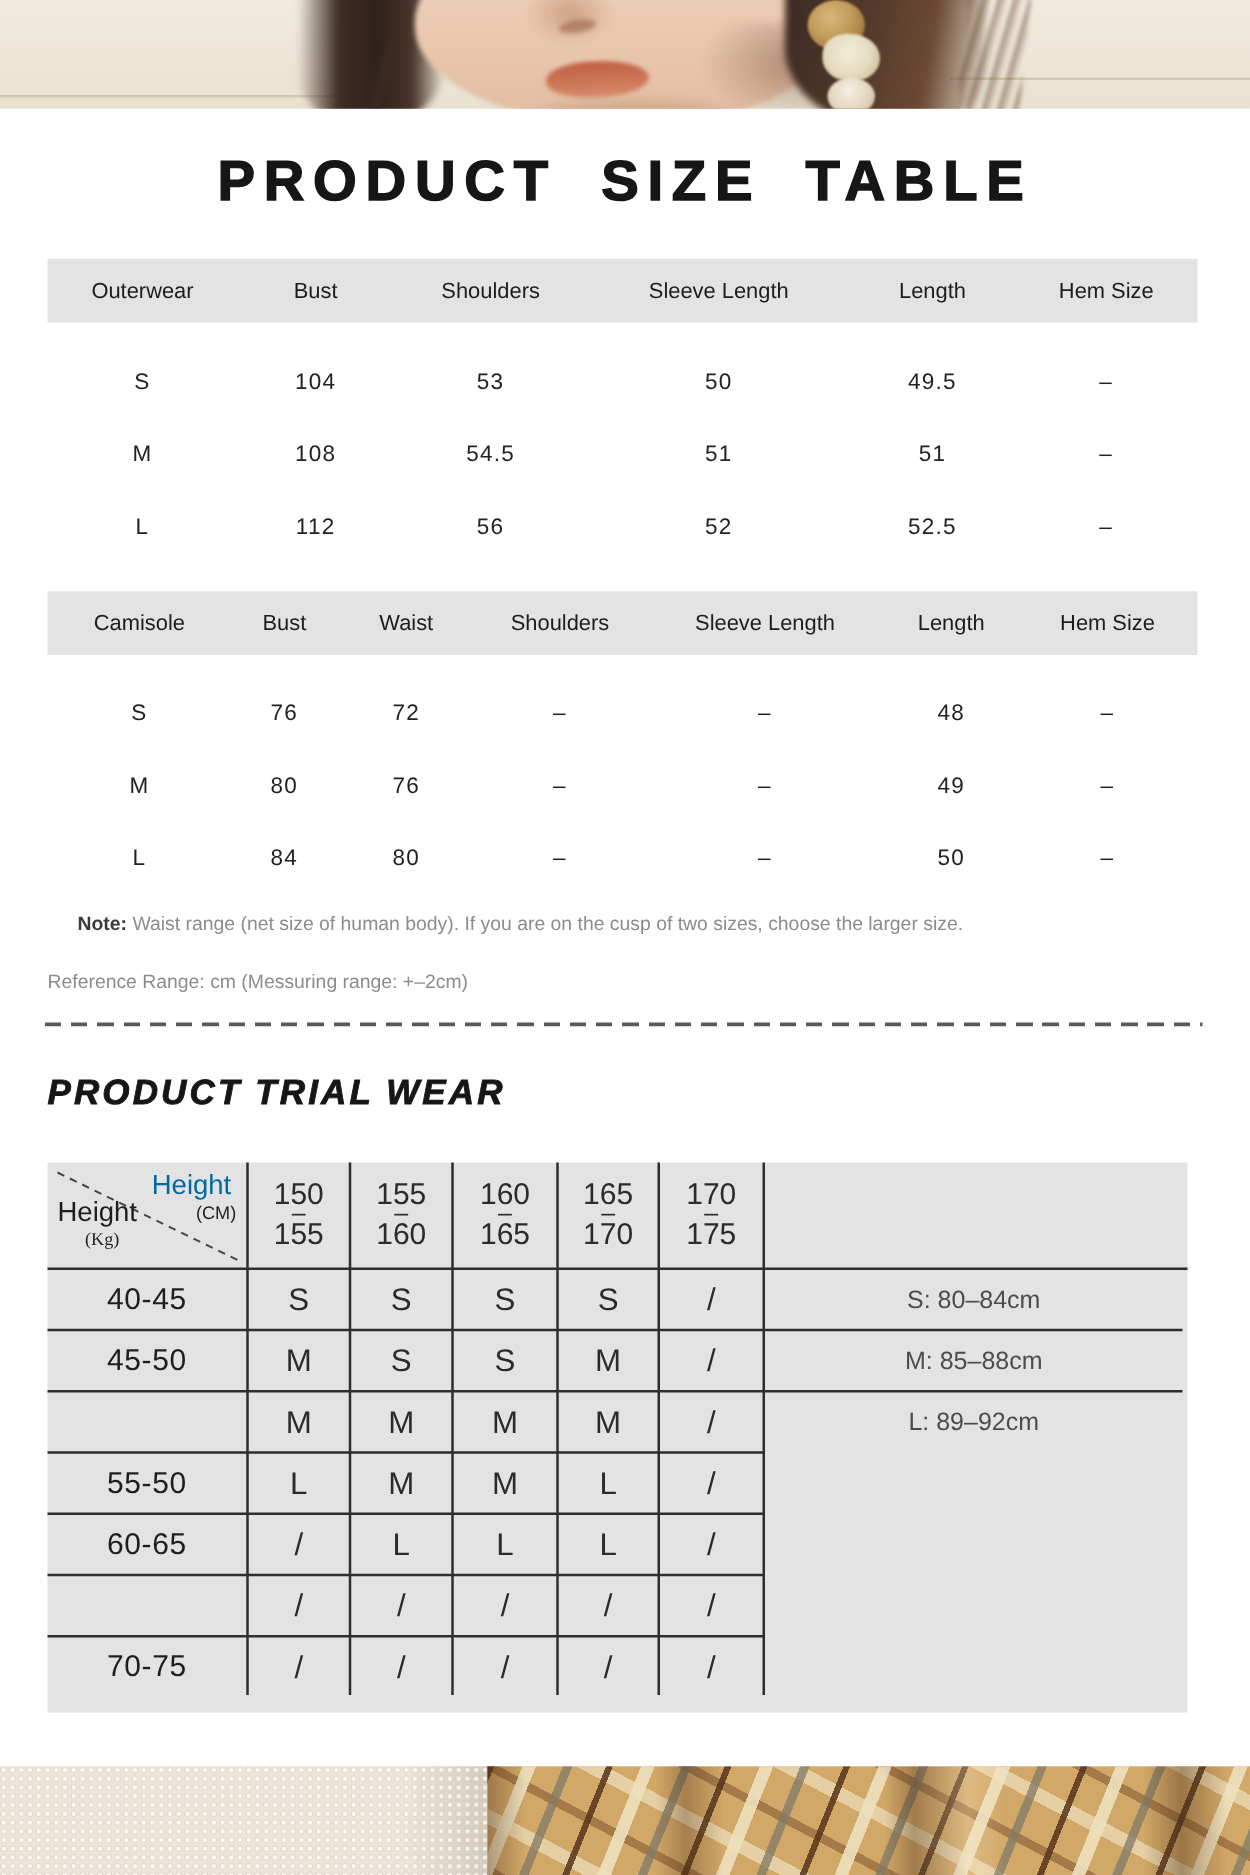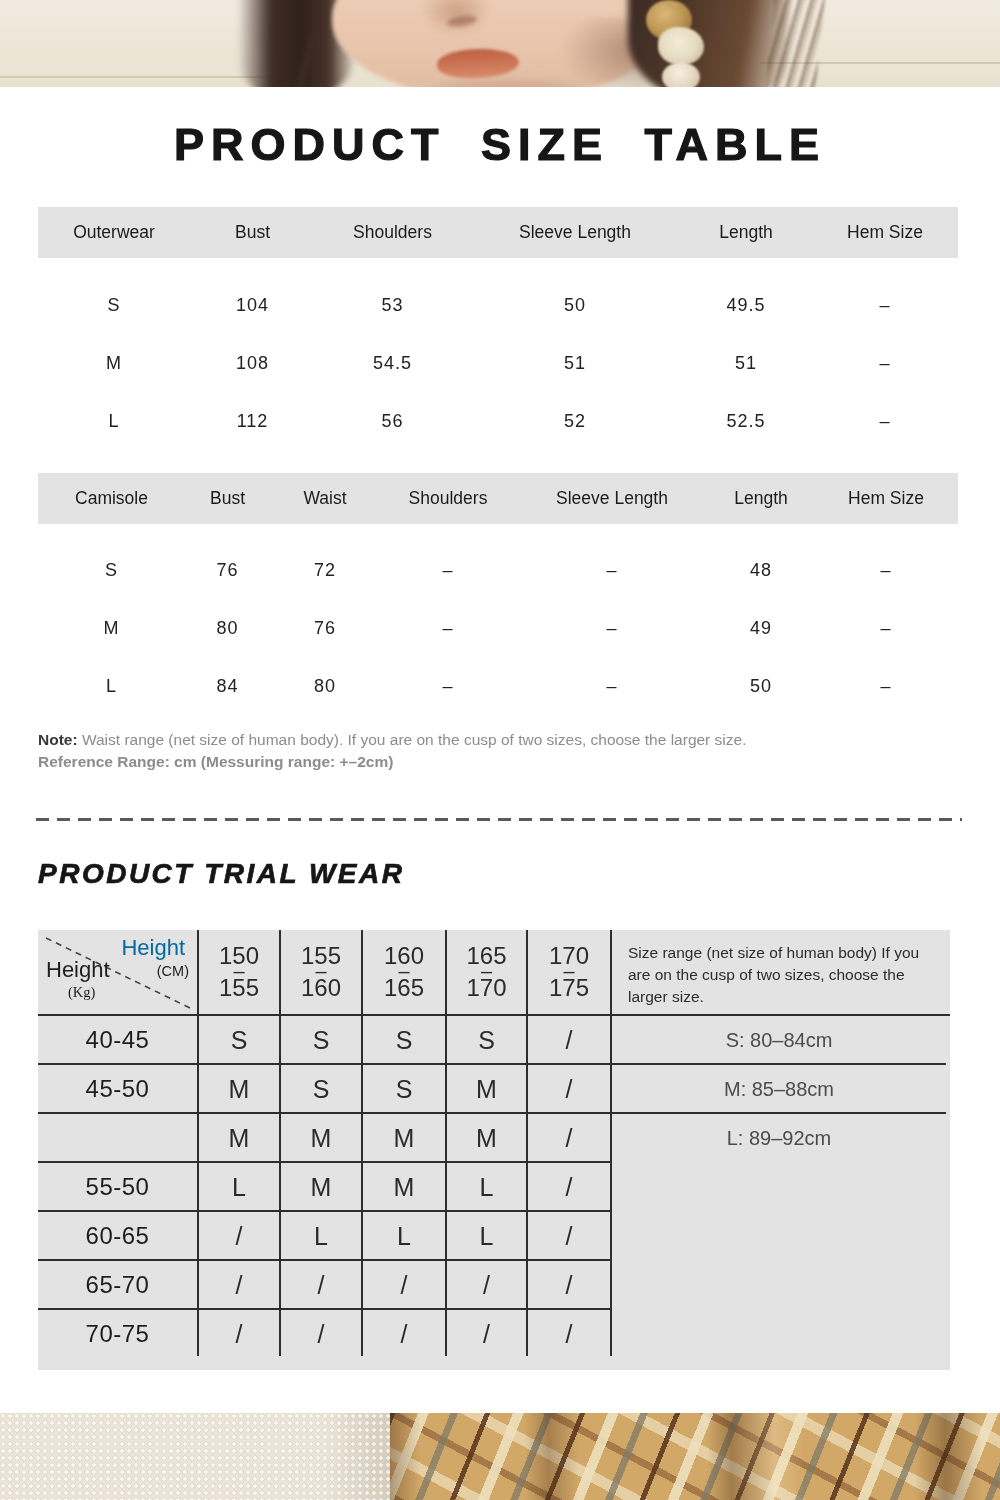--- a/index.html
+++ b/index.html
@@ -46,22 +46,22 @@
   .stable-head>div{text-align:center;}
   .stable-body1{padding-top:18px;}
   .stable-body2{padding-top:17px;}
   .stable-row{display:flex;height:58px;align-items:center;font-size:18px;color:#222;letter-spacing:1px;}
   .stable-row>div{text-align:center;}
   .c1a{width:152px}.c1b{width:125px}.c1c{width:155px}.c1d{width:210px}.c1e{width:132px}.c1f{width:146px}
   .c2a{width:147px}.c2b{width:85px}.c2c{width:110px}.c2d{width:136px}.c2e{width:192px}.c2f{width:106px}.c2g{width:144px}
 
   
   .note{position:absolute;left:38px;top:731px;font-size:15.5px;color:#8c8c8c;}
-  .note .nlabel{font-weight:700;color:#3a3a3a;}
-  .note-line2{margin-top:4px;font-weight:bold;}
+  .note .nlabel{font-weight:700;color:#3a3a3a;margin-left:24px;}
+  .note-line2{margin-top:28px;}
   .divider{position:absolute;left:36px;top:818px;width:926px;height:3px;background:repeating-linear-gradient(90deg,#5a5a5a 0 13px,transparent 13px 21px);}
 
   
   .trial{position:absolute;left:38px;top:930px;width:912px;height:440px;background:#e3e3e3;}
   .vline{position:absolute;top:0;width:2px;height:426px;background:#2e2e2e;}
   .v1{left:159px}.v2{left:241px}.v3{left:323px}.v4{left:407px}.v5{left:488px}.v6{left:572px}
   .hline{position:absolute;height:2px;background:#2e2e2e;left:0;}
   .hfull{width:908px;}
   .hgrid{width:574px;}
   .hl0{top:84px;width:912px}.hl1{top:133px}.hl2{top:182px}.hl3{top:231px}.hl4{top:280px}.hl5{top:329px}.hl6{top:378px}
@@ -247,21 +247,20 @@
     <div class="hcell tcol5">
       <span class="htop">170</span>
       <span class="hsep">–</span>
       <span class="hbot">175</span>
     </div>
 
     <div class="wcell trow0">40-45</div>
     <div class="wcell trow1">45-50</div>
     <div class="wcell trow3">55-50</div>
     <div class="wcell trow4">60-65</div>
-    <div class="wcell trow5">65-70</div>
     <div class="wcell trow6">70-75</div>
 
     <div class="dcell tcol1 trow0">S</div>
     <div class="dcell tcol2 trow0">S</div>
     <div class="dcell tcol3 trow0">S</div>
     <div class="dcell tcol4 trow0">S</div>
     <div class="dcell tcol5 trow0">/</div>
 
     <div class="dcell tcol1 trow1">M</div>
     <div class="dcell tcol2 trow1">S</div>
@@ -292,21 +291,20 @@
     <div class="dcell tcol3 trow5">/</div>
     <div class="dcell tcol4 trow5">/</div>
     <div class="dcell tcol5 trow5">/</div>
 
     <div class="dcell tcol1 trow6">/</div>
     <div class="dcell tcol2 trow6">/</div>
     <div class="dcell tcol3 trow6">/</div>
     <div class="dcell tcol4 trow6">/</div>
     <div class="dcell tcol5 trow6">/</div>
 
-    <div class="sizenote">Size range (net size of human body) If you are on the cusp of two sizes, choose the larger size.</div>
     <div class="srange sr0">S: 80–84cm</div>
     <div class="srange sr1">M: 85–88cm</div>
     <div class="srange sr2">L: 89–92cm</div>
   </div>
 
   <div class="photo-bottom">
     <div class="boucle"></div>
     <div class="plaid"></div>
     <div class="plaid-folds"></div>
   </div>

